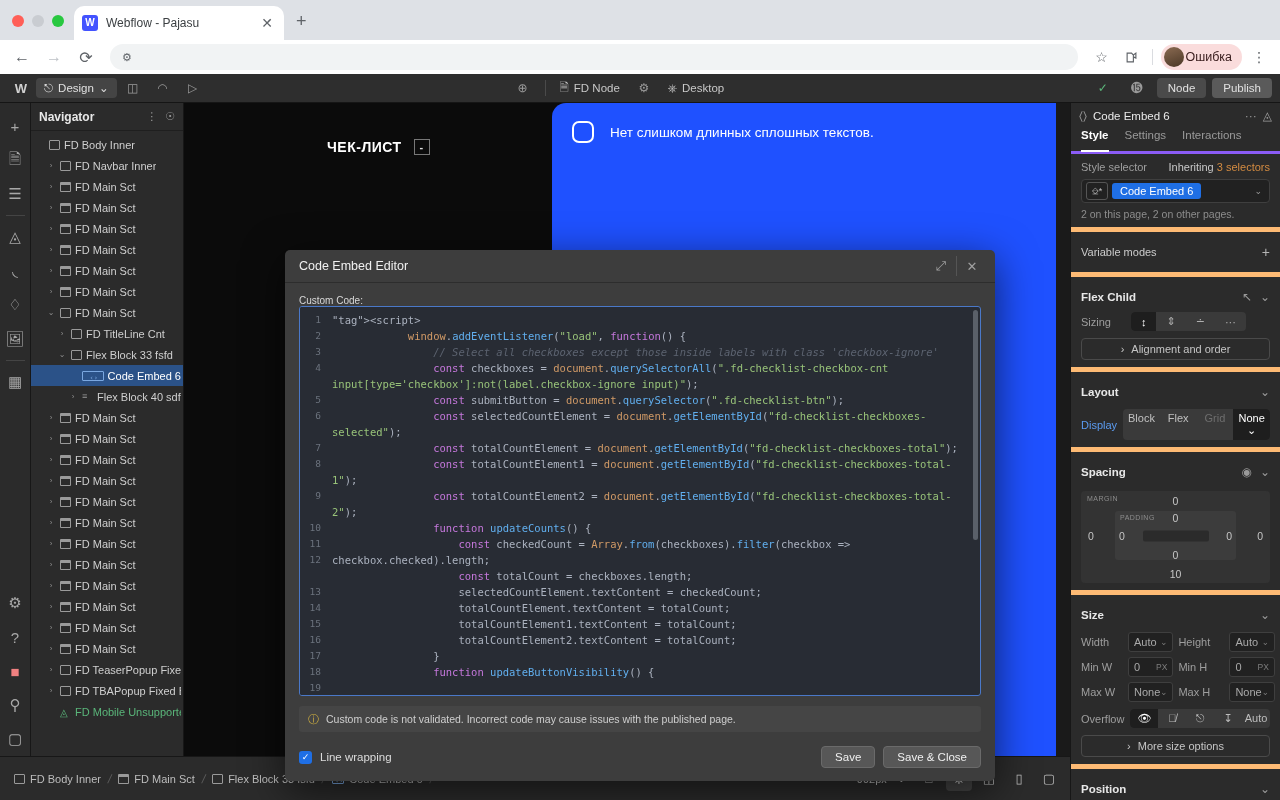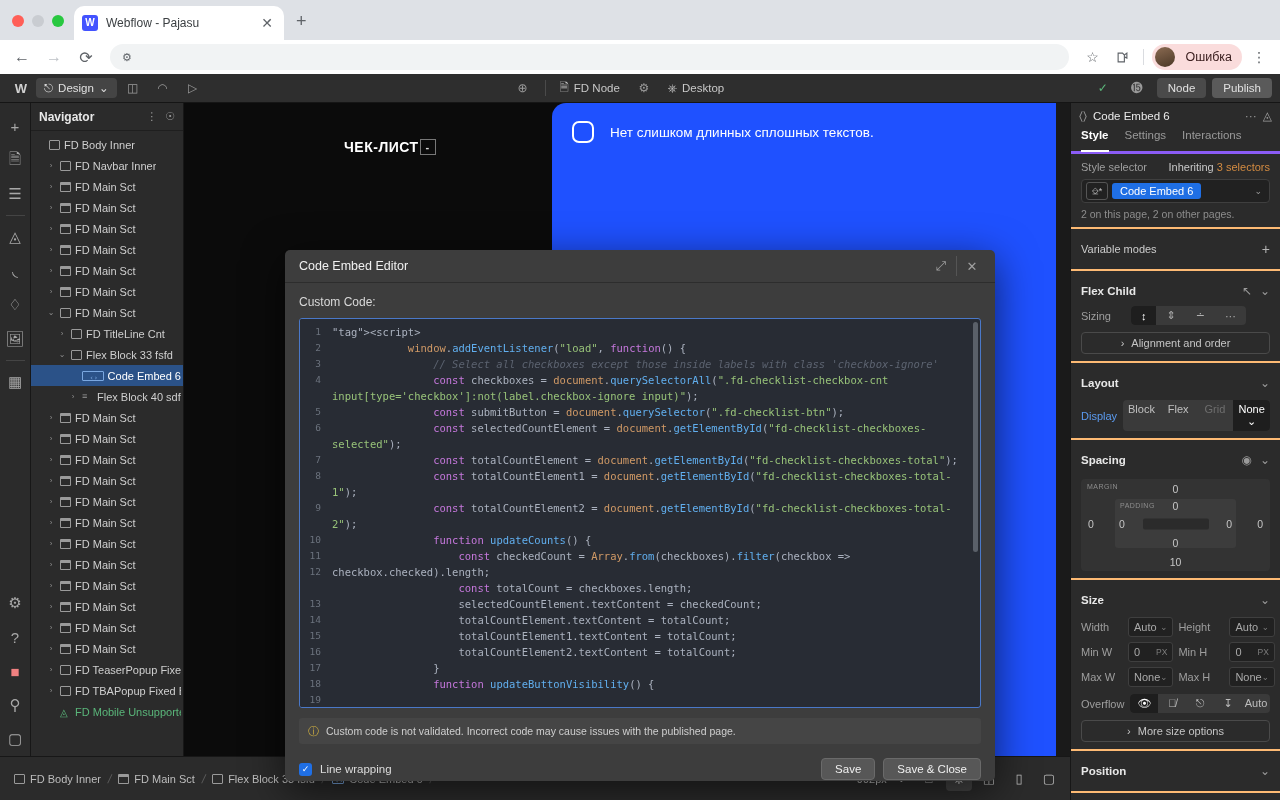--- a/index.html
+++ b/index.html
@@ -47,21 +47,21 @@
   .omnibox {
     flex: 1; height: 26px; background: #f1f3f4; border-radius: 14px;
     display: flex; align-items: center; padding: 0 12px; gap: 10px; margin: 0 6px;
   }
   .omni-icon { font-size: 11px; color: #5f6368; }
   .omni-url { font-size: 12.5px; color: #202124; white-space: nowrap; overflow: hidden; }
   .tb-icon { width: 26px; height: 26px; display: flex; align-items: center;
     justify-content: center; color: #5f6368; font-size: 14px; cursor: pointer; }
   .tb-sep { width: 1px; height: 16px; background: #dadce0; margin: 0 4px; }
   .profile-pill {
-    display: flex; align-items: center; gap: 10px; background: #fadcdc;
+    display: flex; align-items: center; gap: 1px; background: #fadcdc;
     border-radius: 14px; height: 26px; padding: 0 10px 0 3px; cursor: pointer;
   }
   .avatar-img { width: 20px; height: 20px; border-radius: 50%;
     background: linear-gradient(160deg,#8b6b52,#4a3726); }
   .profile-name { font-size: 12.5px; color: #3c2020; }
 
   
   .app { position: absolute; top: 74px; left: 0; width: 1280px; height: 726px;
     background: #1a1a1a; }
 
@@ -127,22 +127,22 @@
   .nav-box.lines { border:none; color:#9a9a9a; font-size:9px; line-height:9px; }
   .nav-box.cube { border:none; color:#5ab67a; font-size:10px; }
   .nav-label { overflow:hidden; text-overflow:clip; }
 
   
   .canvas {
     position: absolute; top: 29px; left: 184px; width: 872px; height: 653px;
     background: #0b0b0b; overflow: hidden;
   }
   .cv-title {
-    position:absolute; left: 160px; top: 36px; font-size: 14px; font-weight: bold;
-    color:#fff; letter-spacing: .5px; display:flex; align-items:center; gap:1px;
+    position:absolute; left: 143px; top: 36px; font-size: 14px; font-weight: bold;
+    color:#fff; letter-spacing: .5px; display:flex; align-items:center; gap:12px;
   }
   .cv-minus { border:1px solid #777; width:16px; height:16px; display:flex;
     align-items:center; justify-content:center; font-size:11px; color:#ddd; }
   .cv-blue {
     position:absolute; left: 368px; top: 0px; width: 504px; height: 653px;
     background:#1f51ff; border-radius: 14px 0 0 0;
   }
   .cv-item { display:flex; align-items:center; gap:16px; padding: 18px 20px; }
   .cv-check { width: 22px; height: 22px; border: 2px solid #fff; border-radius: 7px;
     flex-shrink:0; }
@@ -187,21 +187,21 @@
     padding: 0 8px; }
   .rp-head-title { font-size: 11.5px; color:#e8e8e8; flex:1; }
   .rp-head-ico { color:#9a9a9a; font-size:12px; cursor:pointer; }
   .rp-tabs { display:flex; gap: 16px; padding: 0 10px; height: 25px;
     border-bottom: 3px solid #8b5cf6; }
   .rp-tab { font-size: 11.5px; color:#9a9a9a; cursor:pointer; position:relative;
     padding-bottom: 5px; }
   .rp-tab.active { color:#fff; font-weight:bold; }
   .rp-tab.active:after { content:''; position:absolute; left:0; right:0; bottom:-1px;
     height:2px; background:#fff; }
-  .rp-sect { padding: 7px 10px; border-bottom: 2px solid #fdba74; }
+  .rp-sect { padding: 7px 10px; border-bottom: 5px solid #fdba74; }
   .rp-row { display:flex; align-items:center; }
   .rp-lbl { font-size: 11px; color:#9e9e9e; }
   .rp-val { font-size: 11px; color:#c8c8c8; margin-left:auto; }
   .rp-orange { color:#d38b41; }
   .selector-box {
     display:flex; align-items:center; gap:4px; background:#212121;
     border: 1px solid #3f3f3f; border-radius: 4px; height: 24px; margin-top: 6px;
     padding: 0 4px;
   }
   .sel-ico { width:22px; height:18px; display:flex; align-items:center;
@@ -261,21 +261,21 @@
     background:#3d3d3d; border-radius: 5px; box-shadow: 0 10px 40px rgba(0,0,0,.6);
     overflow:hidden; z-index: 50;
   }
   .modal-head { height: 33px; display:flex; align-items:center; padding: 0 8px 0 14px;
     border-bottom: 1px solid #2d2d2d; }
   .modal-title { font-size: 12.5px; color:#f0f0f0; flex:1; }
   .modal-ico { width: 30px; height:24px; display:flex; align-items:center;
     justify-content:center; color:#a0a0a0; font-size:13px; cursor:pointer; }
   .modal-div { width:1px; height:20px; background:#555; }
   .modal-body { padding: 12px 14px 0 14px; }
-  .cc-label { font-size:12px; color:#d8d8d8; margin-bottom: 9px; }
+  .cc-label { font-size:10px; color:#d8d8d8; }
   .editor {
     height: 390px; background:#282c34; border: 1px solid #4a78c8; border-radius:3px;
     display:flex; overflow:hidden; position:relative;
   }
   .gutter { width: 26px; background:#282c34; padding-top: 5px; flex-shrink:0;
     text-align:right; }
   .gline { font-family: "DejaVu Sans Mono", monospace; font-size: 9.5px;
     color:#6b727d; padding-right: 5px; line-height: 16px; height:16px; }
   .code { flex:1; padding: 5px 4px 0 6px; font-family: "DejaVu Sans Mono", monospace;
     font-size: 10.5px; line-height: 16px; color:#abb2bf; white-space: pre-wrap;

